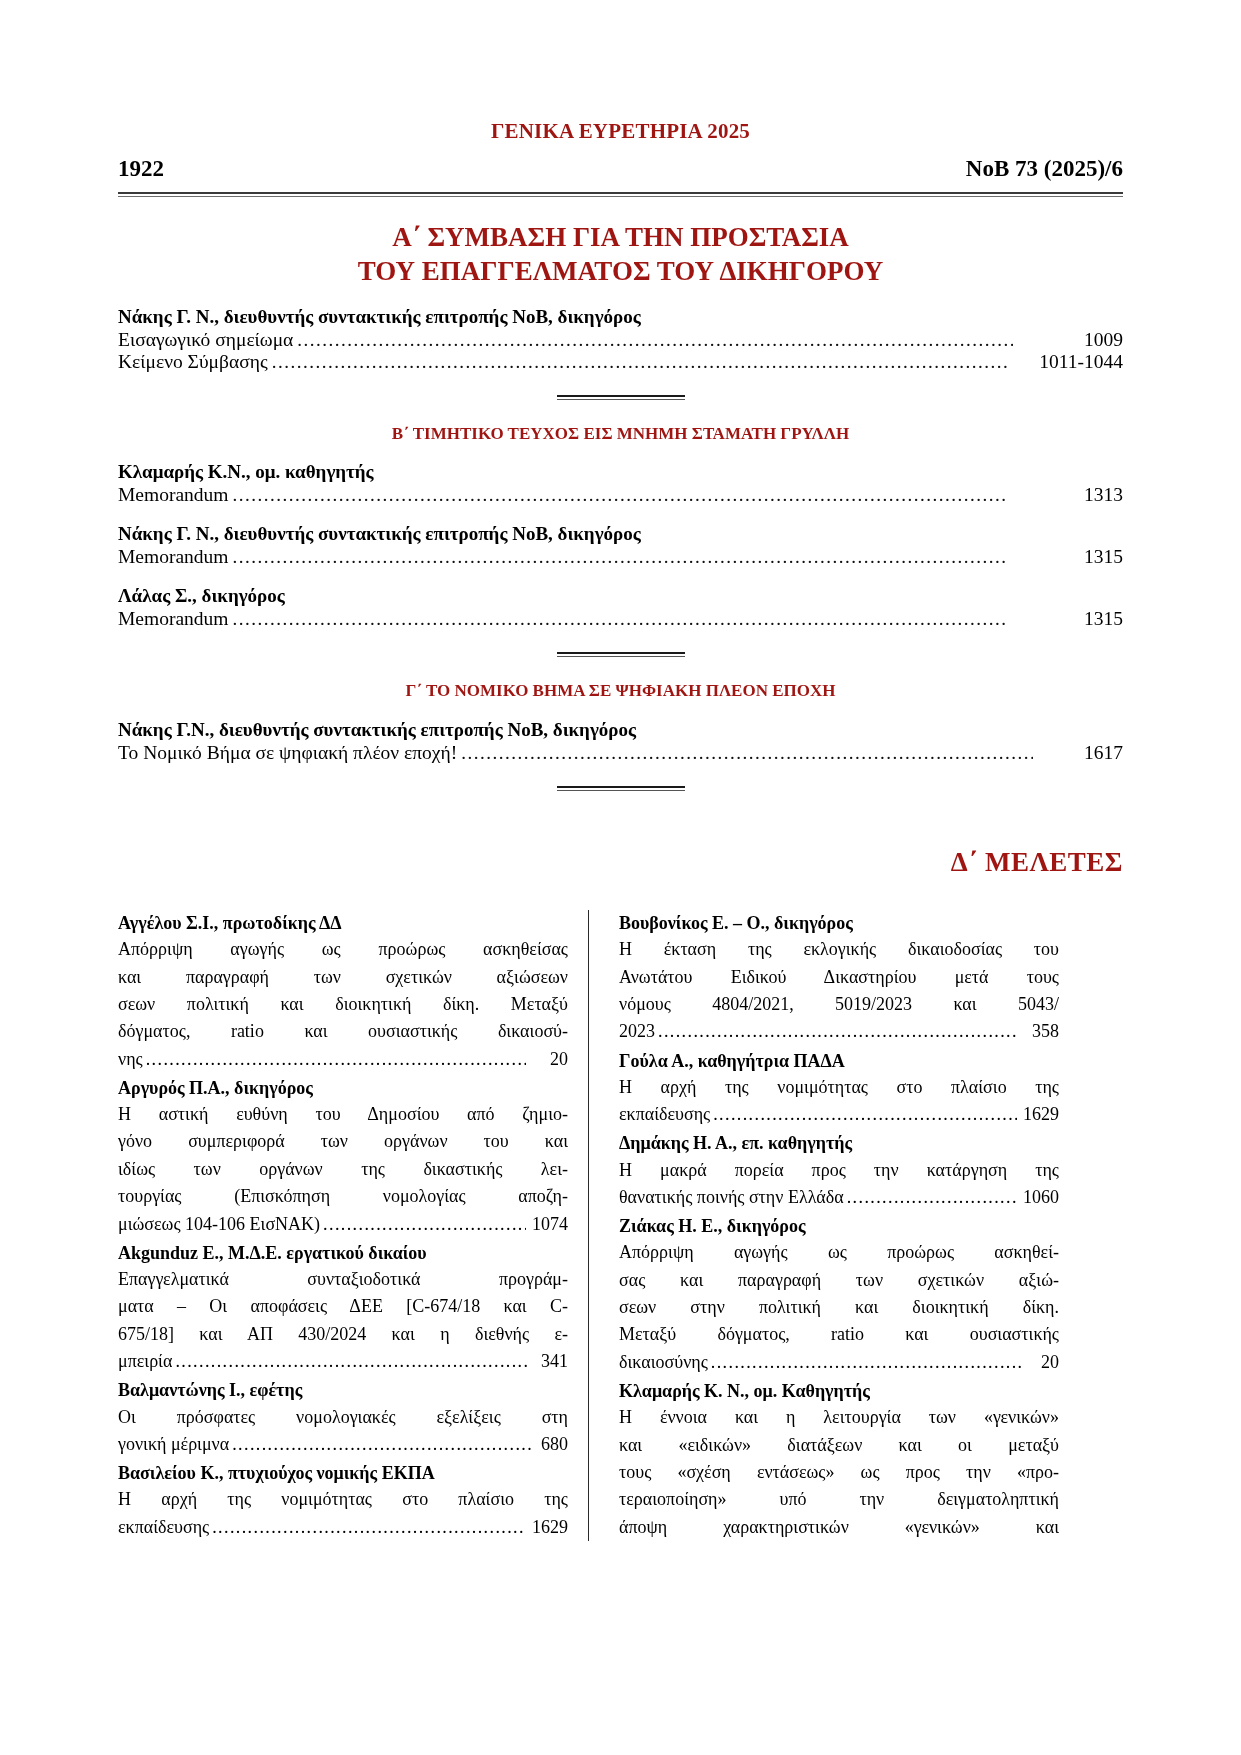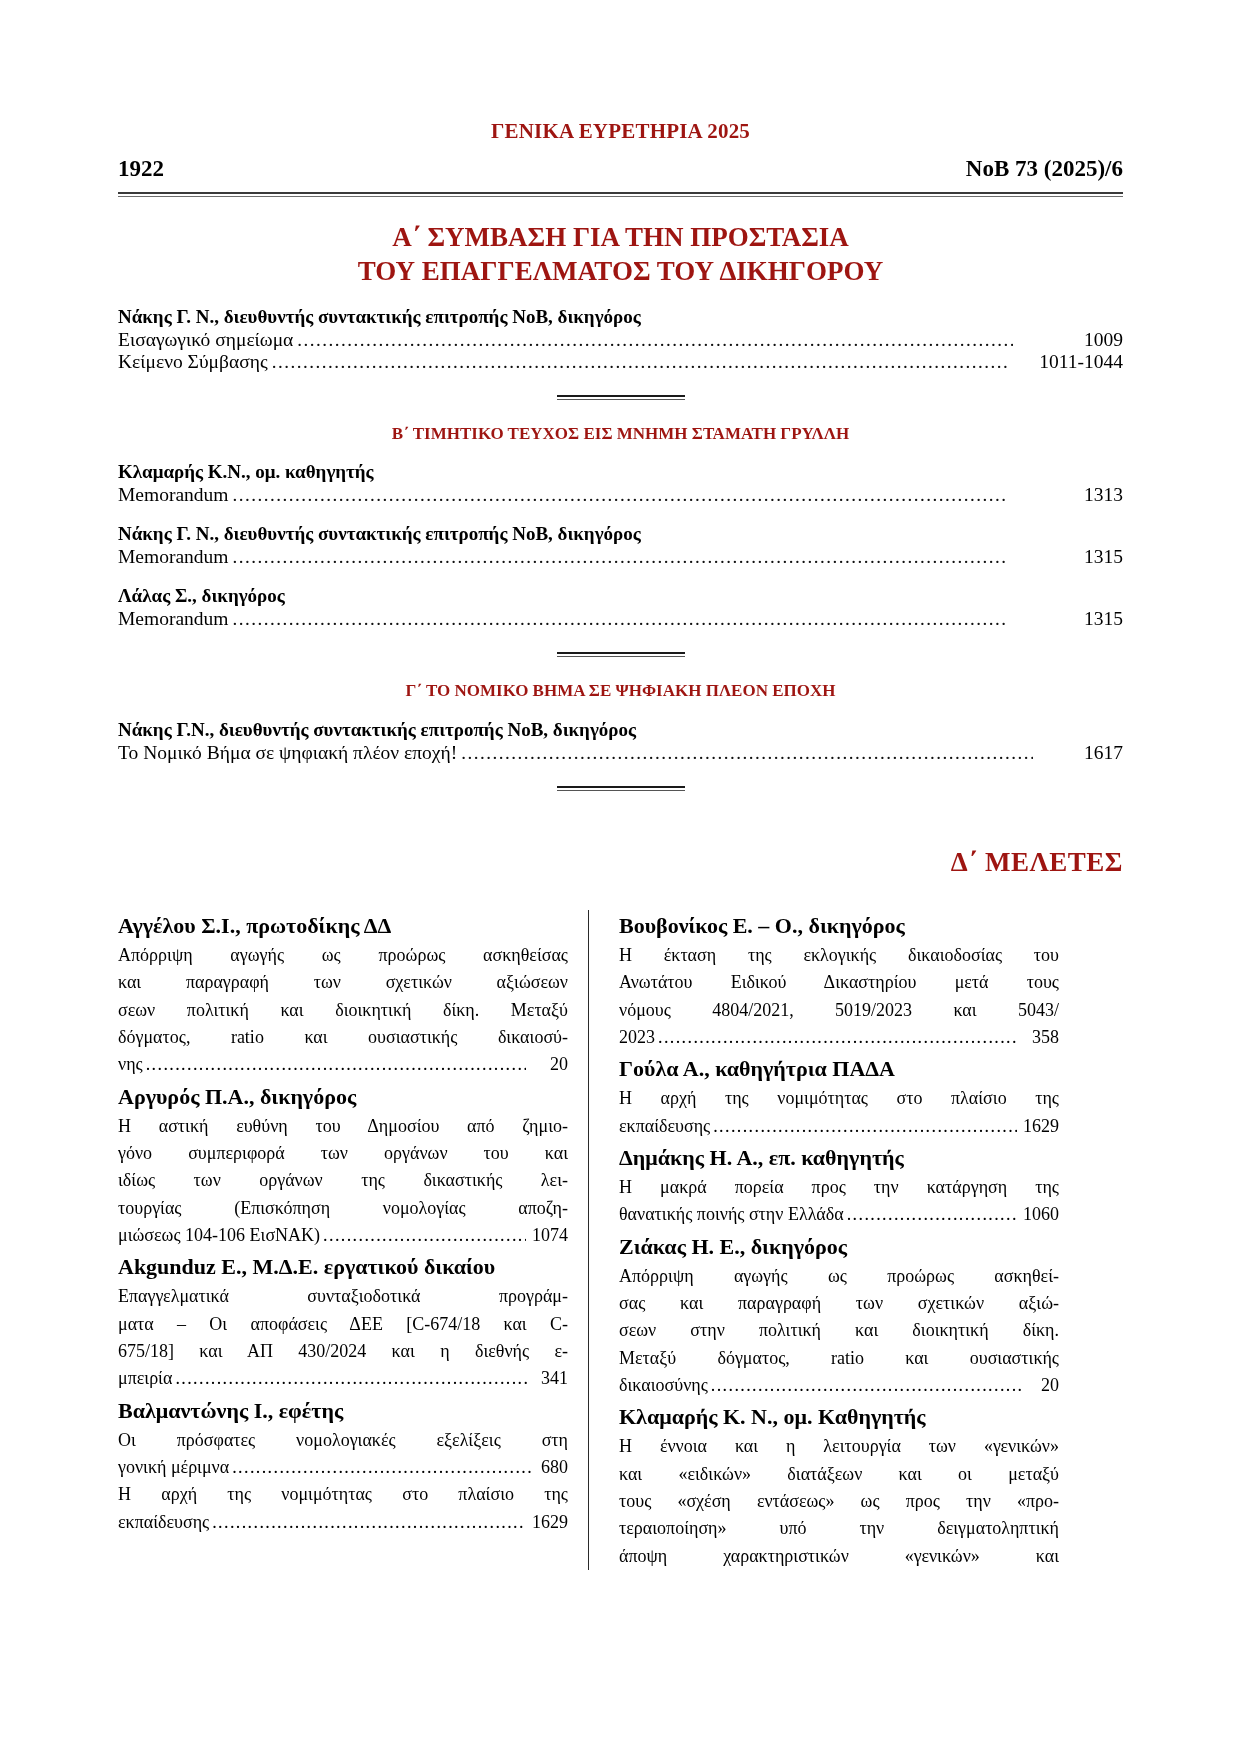--- a/index.html
+++ b/index.html
@@ -131,21 +131,21 @@
   .col-left { padding-right: 20px; }
   .col-right { padding-left: 30px; }
   .col-rule {
     width: 1px;
     background: #2a2a2a;
     margin: 2px 0 0 0;
     align-self: stretch;
   }
   .item-author {
     font-weight: bold;
-    font-size: 22px;
+    font-size: 18px;
     line-height: 1.45;
     margin-top: 2px;
   }
   .item-body {
     font-size: 18px;
     line-height: 1.52;
     text-align: justify;
     position: relative;
   }
   .tail {
@@ -312,20 +312,21 @@
             <div class="para-justify">Οι πρόσφατες νομολογιακές εξελίξεις στη</div>
           </div>
           <div class="tail">
             <span class="t-text">γονική μέριμνα</span>
             <span class="t-dots">............................................................................................................................</span>
             <span class="t-page">680</span>
           </div>
         </div>
 
         <div>
+          <div class="item-author">Βασιλείου Κ., πτυχιούχος νομικής ΕΚΠΑ</div>
           <div class="item-body">
             <div class="para-justify">Η αρχή της νομιμότητας στο πλαίσιο της</div>
           </div>
           <div class="tail">
             <span class="t-text">εκπαίδευσης</span>
             <span class="t-dots">............................................................................................................................</span>
             <span class="t-page">1629</span>
           </div>
         </div>
 

